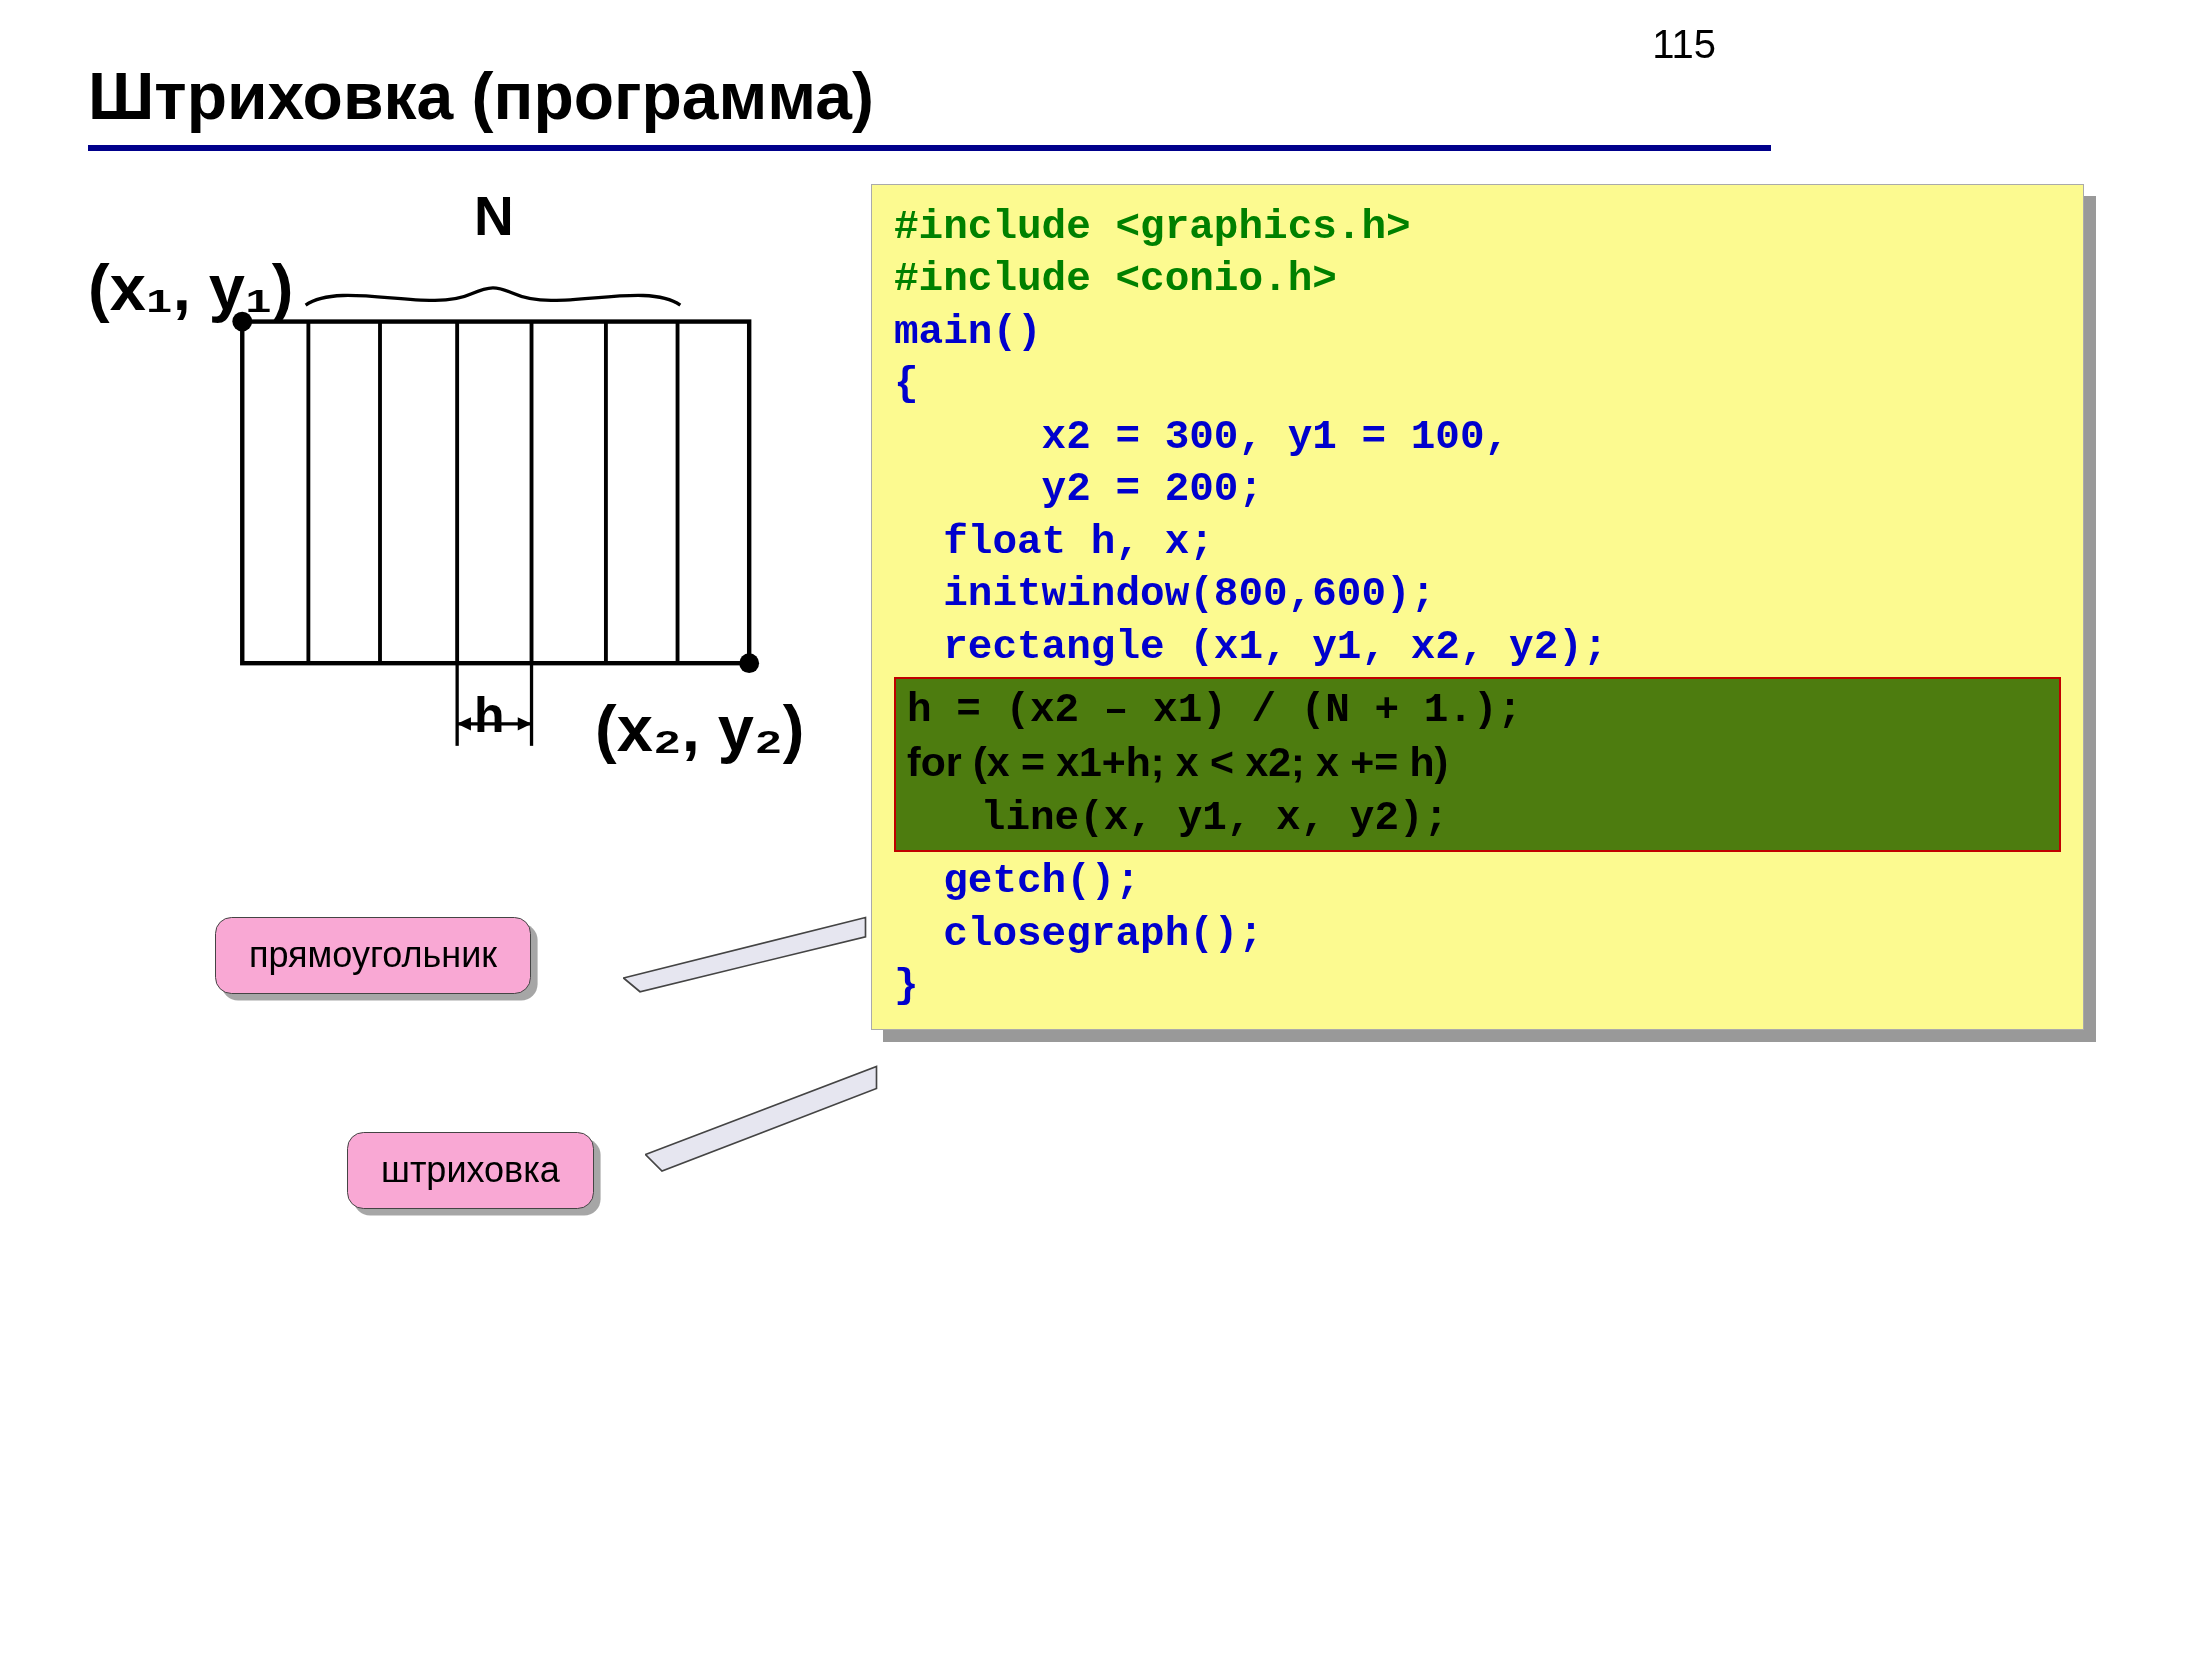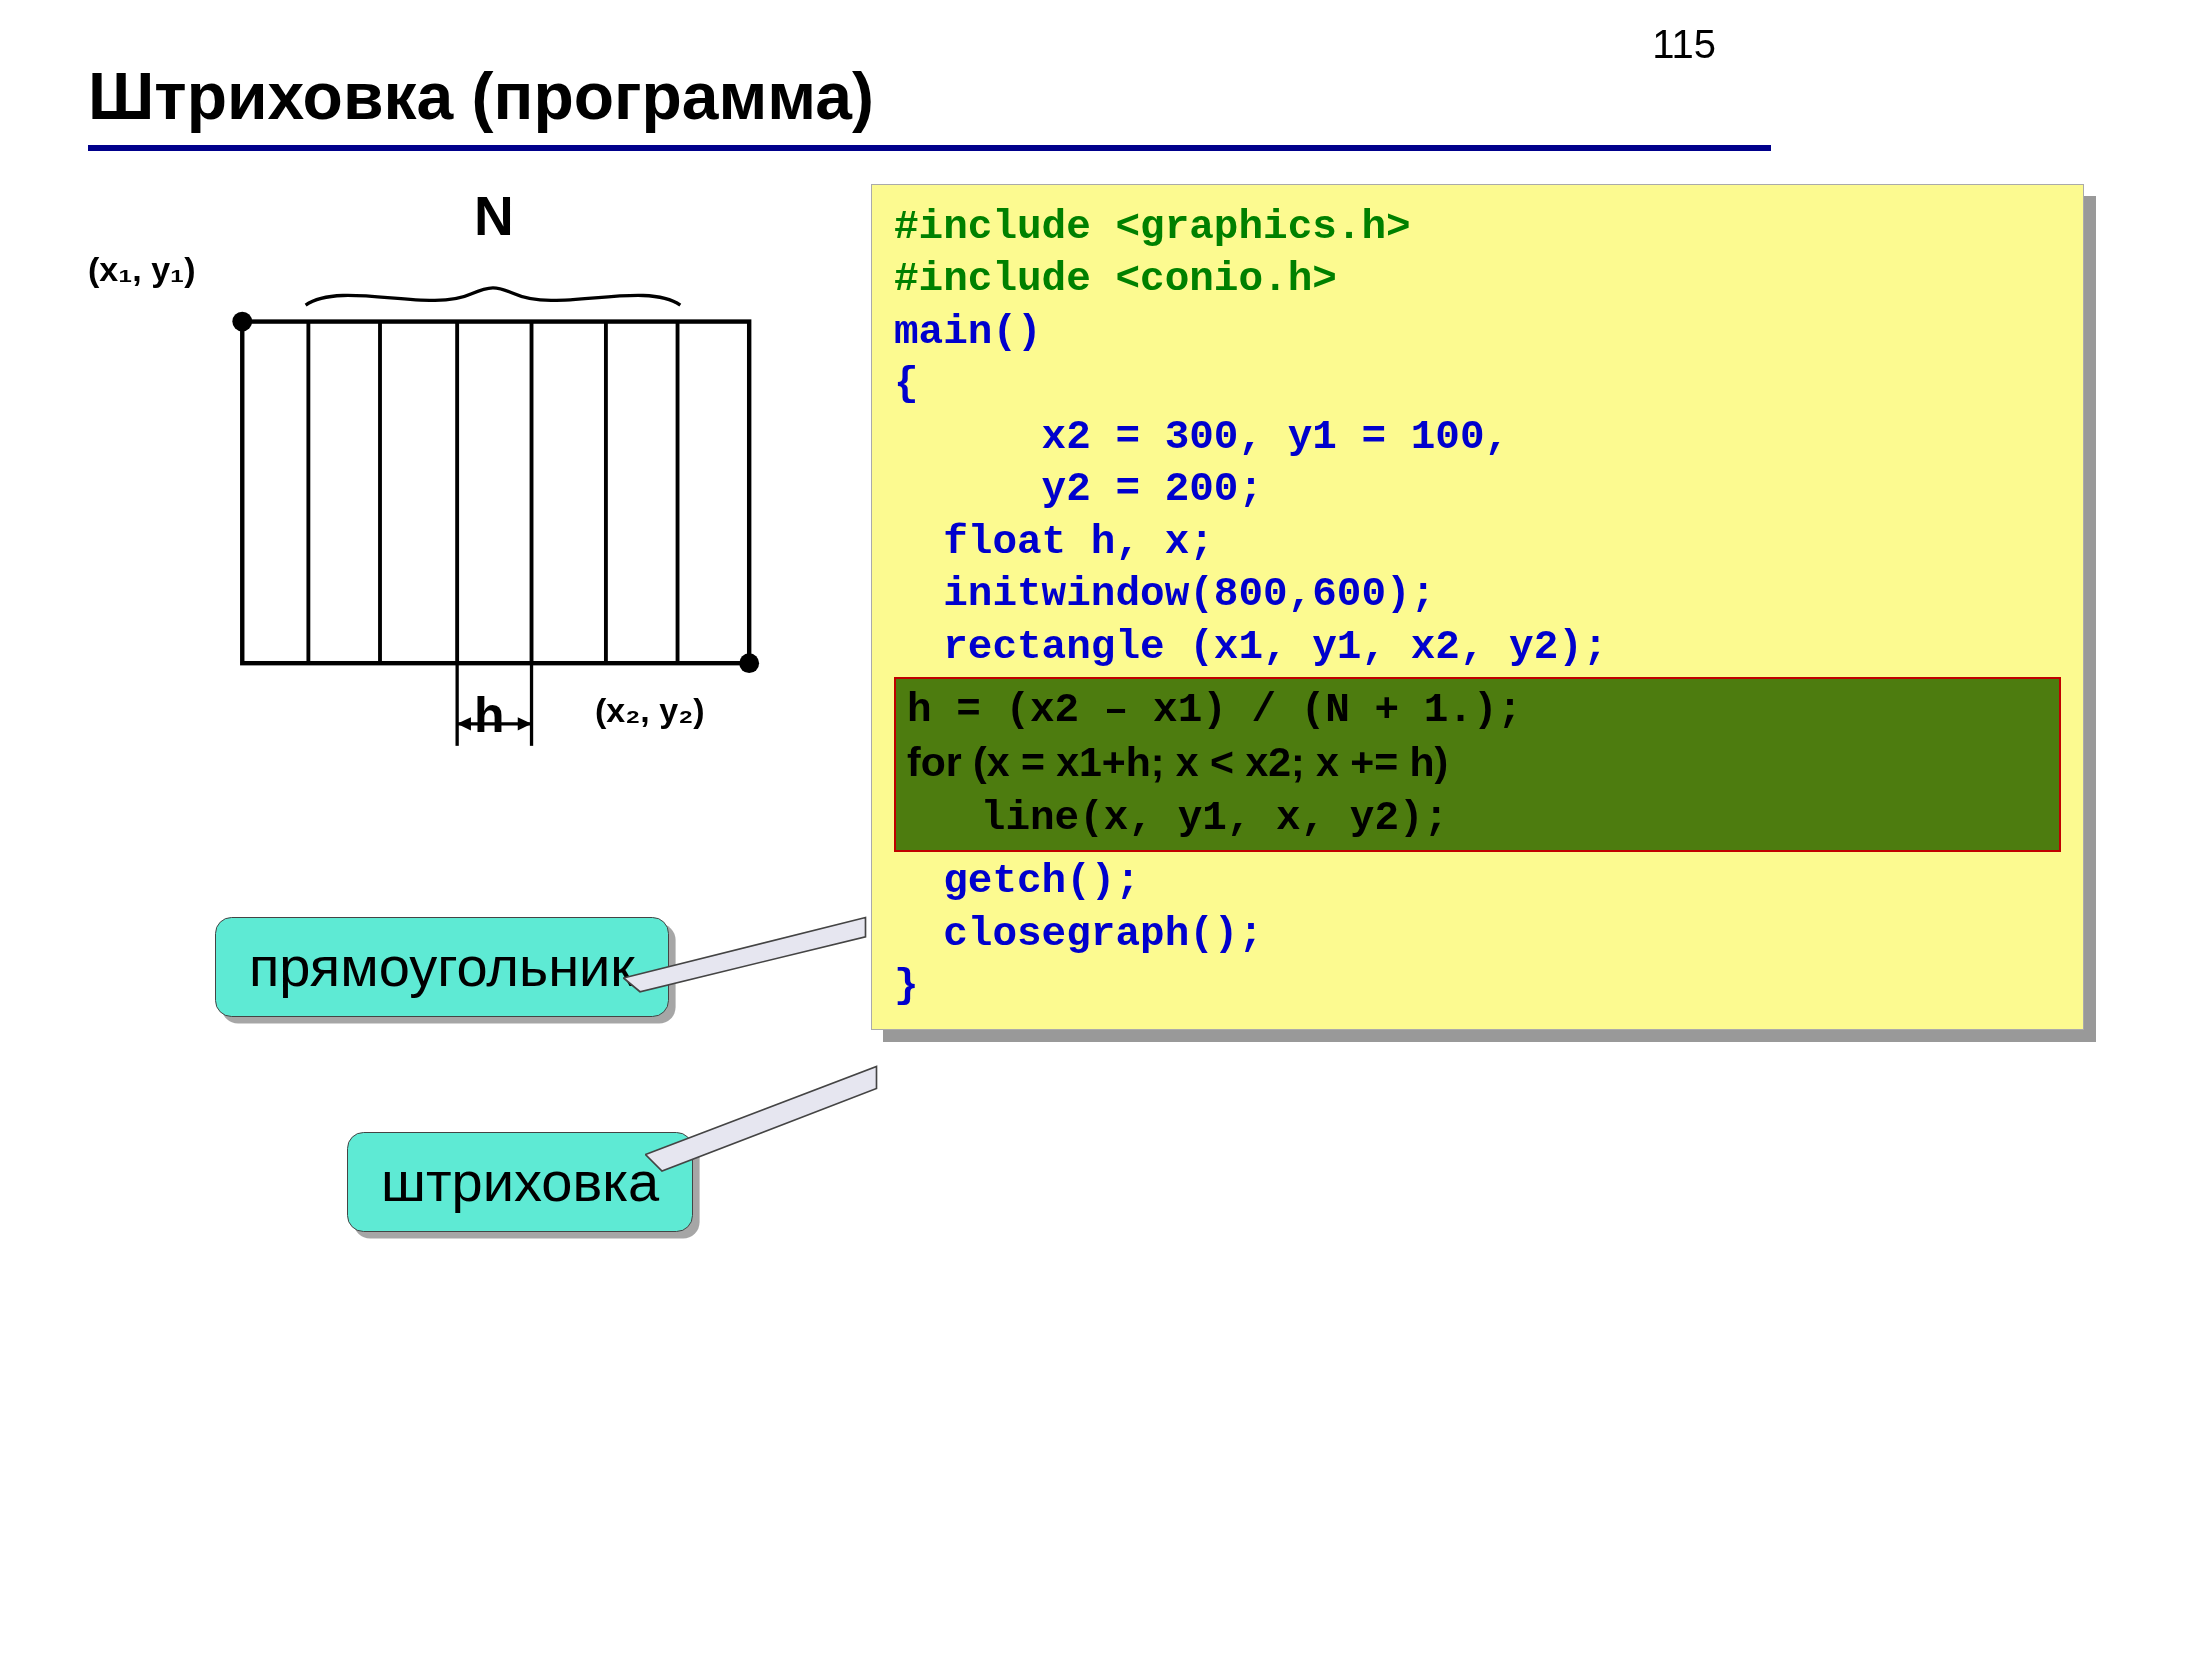--- a/index.html
+++ b/index.html
@@ -50,21 +50,21 @@
     position: relative;
   }
   
   .diagram-area {
     position: relative;
     width: 761px;
     height: 662px;
   }
   .coord-label {
     position: absolute;
-    font-size: 34px;
+    font-size: 65px;
     font-weight: bold;
     color: #000;
   }
   .n-label {
     position: absolute;
     font-size: 55px;
     font-weight: bold;
   }
   .h-label {
     position: absolute;
@@ -72,25 +72,25 @@
     font-weight: bold;
   }
   .diagram-svg {
     position: absolute;
     left: 110px;
     top: 99px;
   }
   
   .callout {
     position: absolute;
-    background: #5eead4;
+    background: #f9a8d4;
     border: 1.7px solid #444;
     border-radius: 16.5px;
     padding: 16.5px 33px;
-    font-size: 56px;
+    font-size: 36px;
     box-shadow: 6.6px 6.6px 0 rgba(0,0,0,0.35);
     color: #000;
     text-align: right;
   }
   .callout-arrow {
     position: absolute;
   }
   
   .code-shadow {
     position: absolute;

